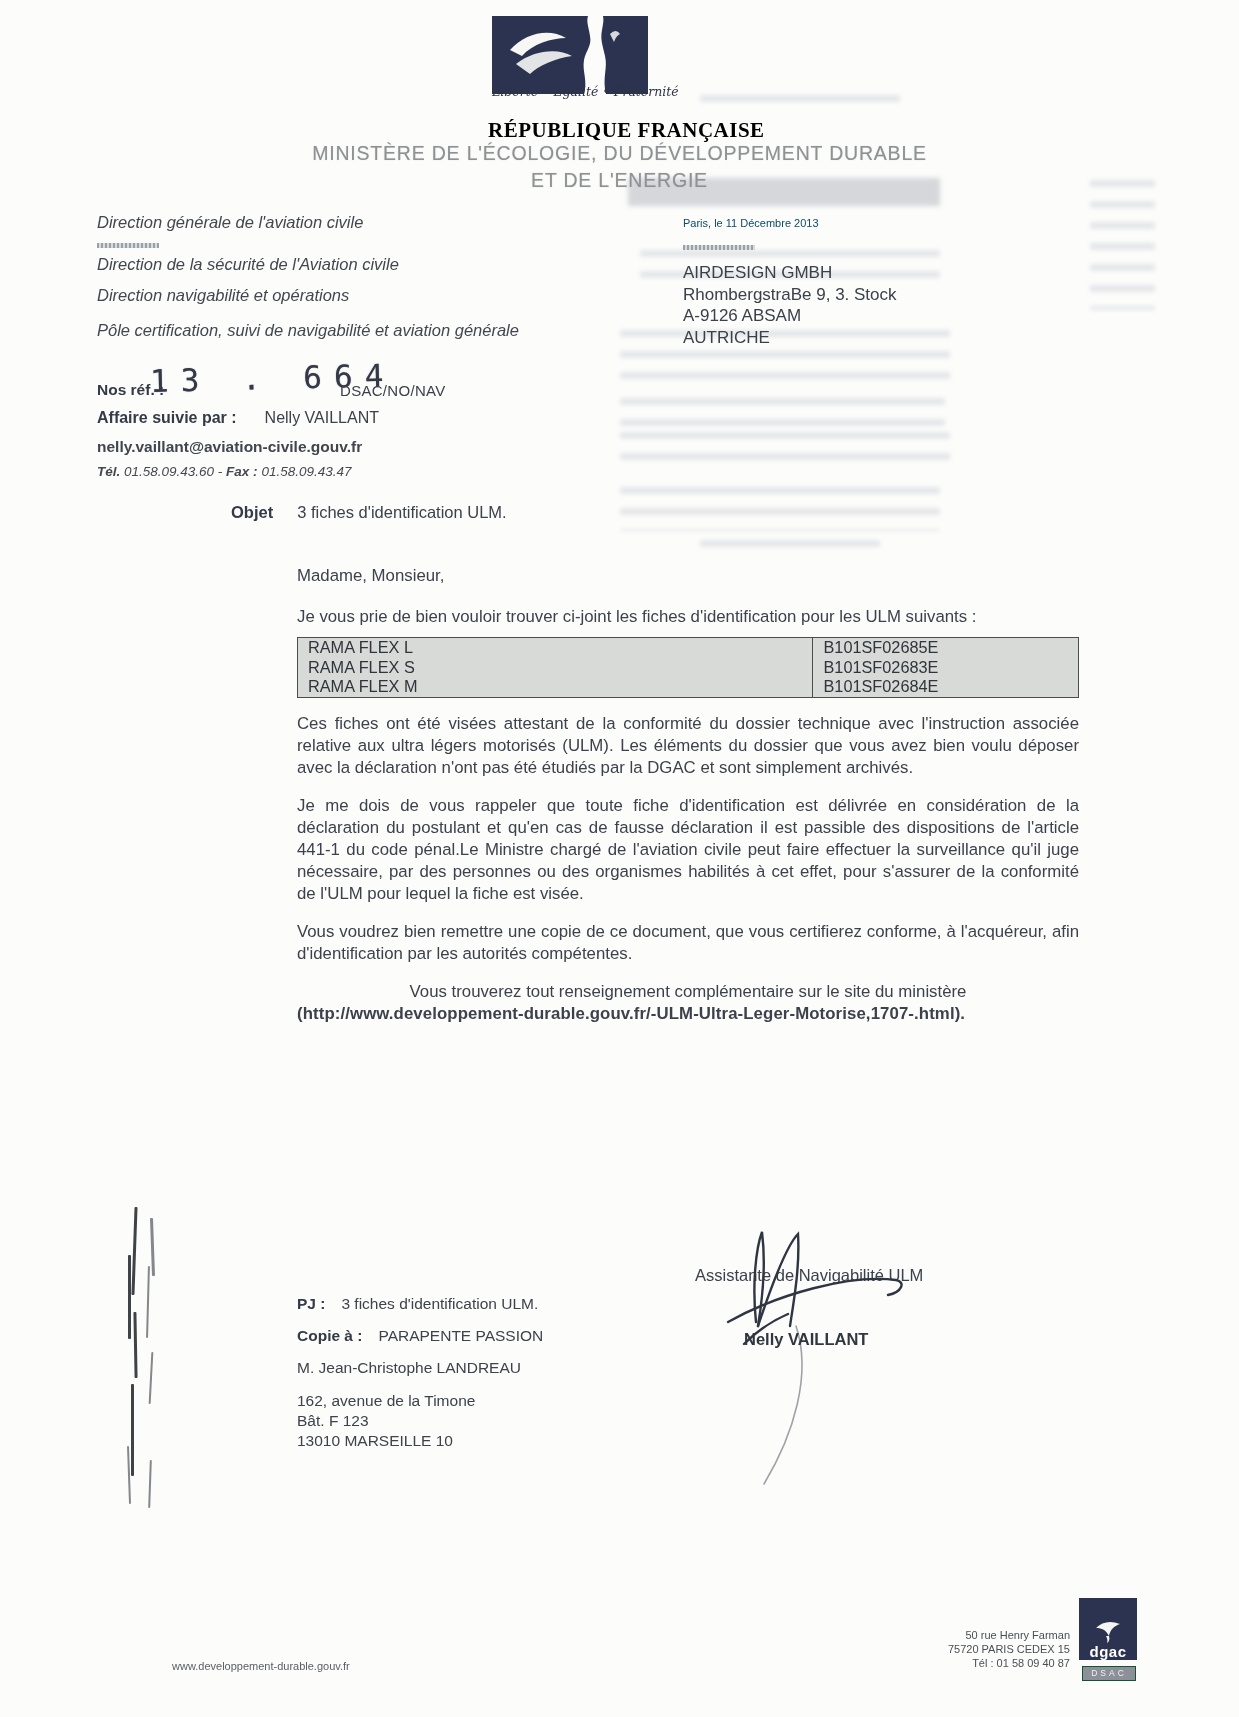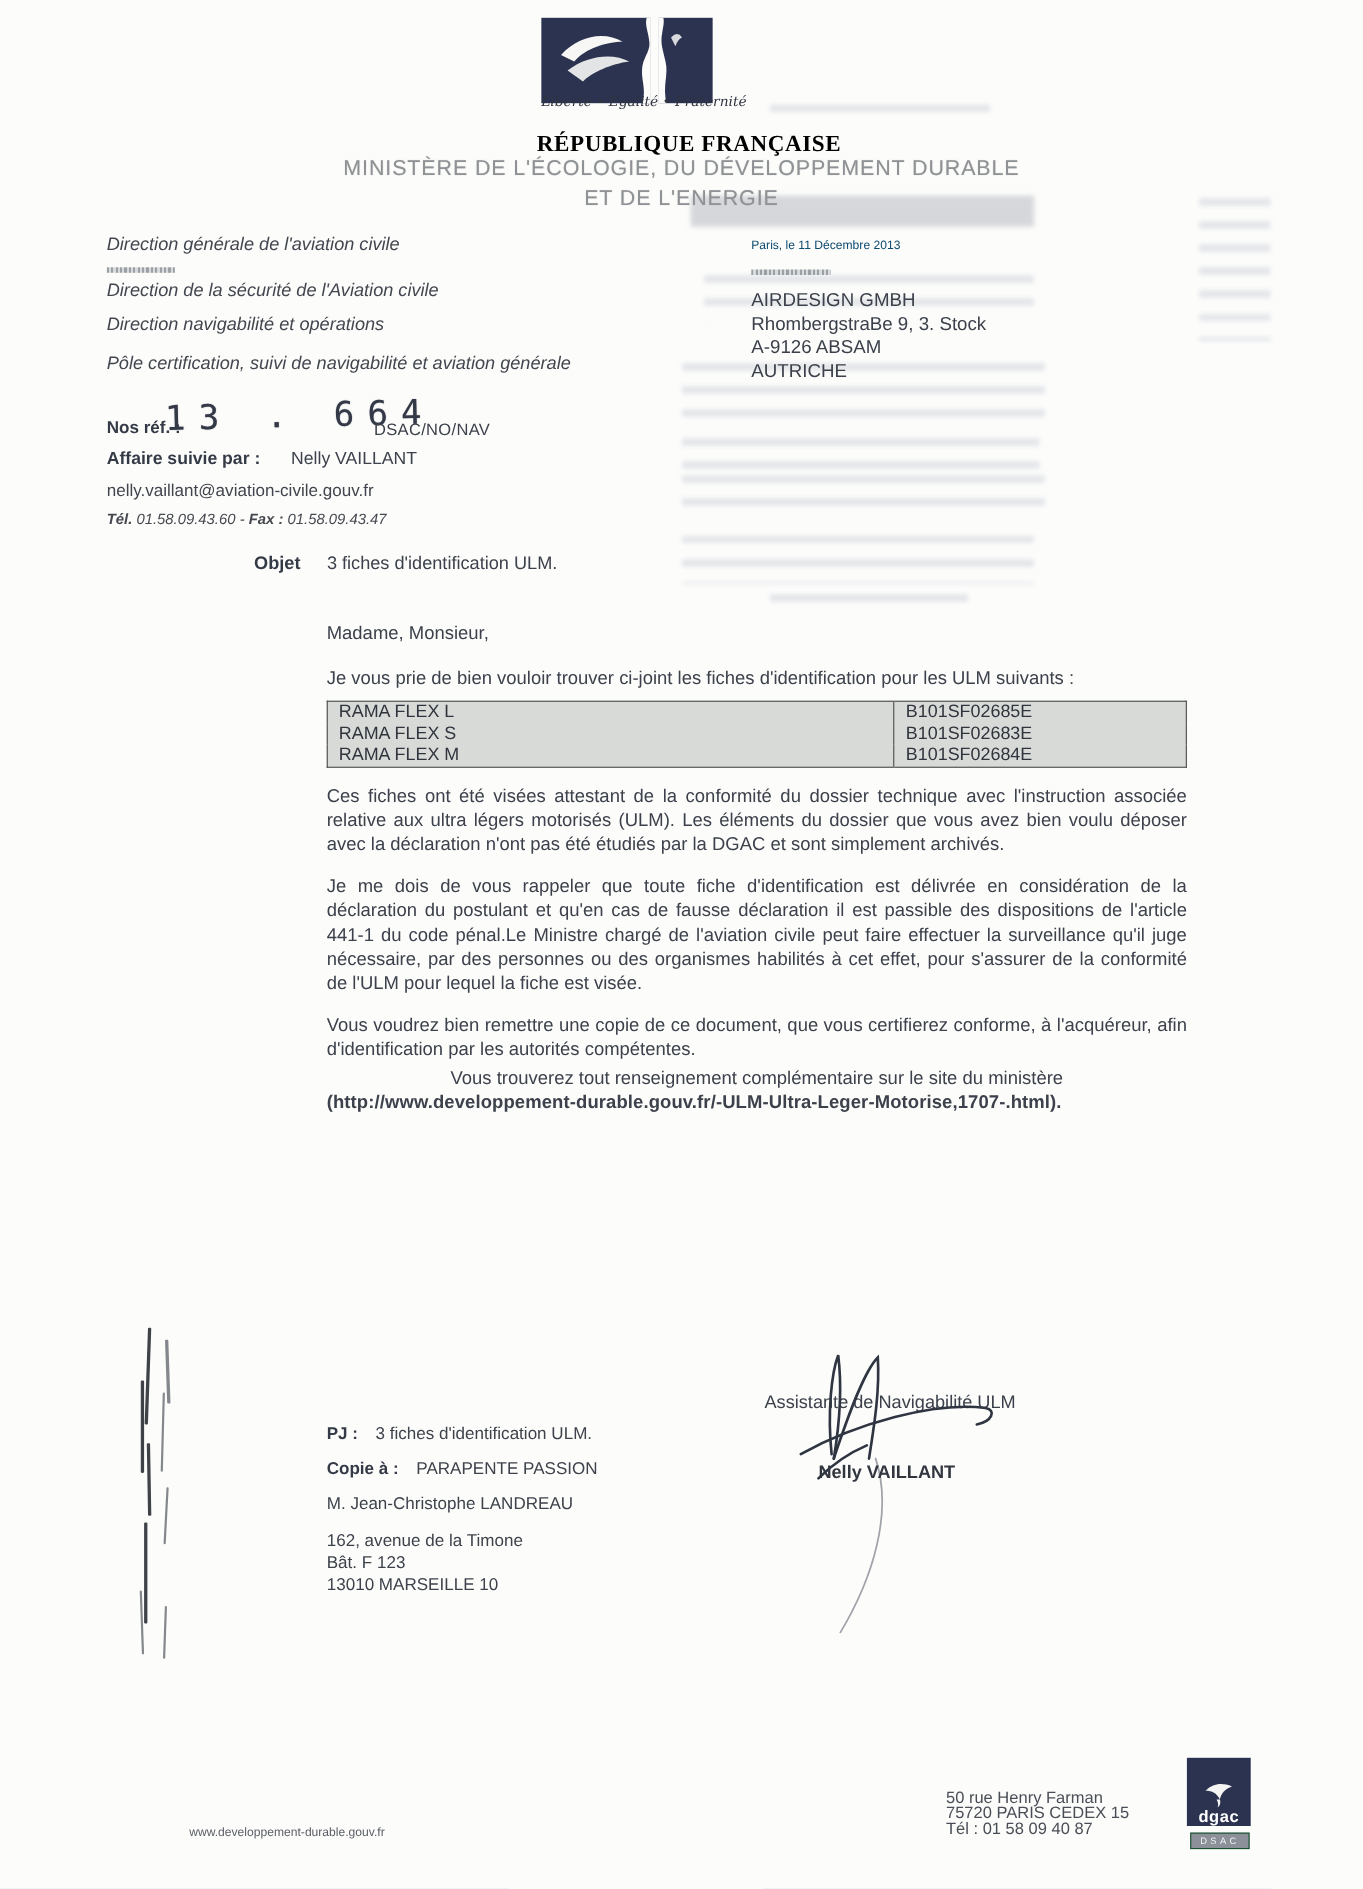--- a/index.html
+++ b/index.html
@@ -30,21 +30,21 @@
   
   .ref-label{left:97px; top:381px; font-weight:bold; font-size:15.5px; color:#33384296;}
   .ref-label, .aff-label{color:#343a46;}
   .ref-stamp{left:150px; top:360px; font-family:"DejaVu Sans Mono", monospace;
       font-size:31px; letter-spacing:12px; color:#343947; transform:rotate(-1.4deg);
       text-shadow:0 0 1px rgba(40,45,60,.6); white-space:nowrap;}
   .ref-code{left:340px; top:382px; font-size:15px; letter-spacing:0.3px; color:#3b404a;}
   .aff-row{left:97px; top:409px; font-size:16px; white-space:nowrap;}
   .aff-label{font-weight:bold;}
   .aff-name{margin-left:28px;}
-  .email{left:97px; top:438px; font-size:15.5px; color:#41454d;}
+  .email{left:97px; top:438px; font-size:15.5px; color:#41454d;font-weight:bold;}
   .telfax{left:97px; top:464px; font-size:13.5px; font-style:italic; color:#45484f; white-space:nowrap;}
   .telfax b{font-weight:bold;}
 
   
   .objet-row{left:231px; top:503px; font-size:16.5px; white-space:nowrap;}
   .objet-label{font-weight:bold; color:#343a46;}
   .objet-text{margin-left:24px;}
 
   
   .letter{left:297px; top:565px; width:782px; font-size:16.8px; line-height:22px; color:#3c414b;}
@@ -64,22 +64,22 @@
 
   
   .pj-block{left:297px; top:1295px; font-size:15.5px; color:#3d424b;}
   .pj-block .row{margin-bottom:14px; white-space:nowrap;}
   .pj-block b{color:#343a46;}
   .pj-block .gap{margin-left:16px;}
   .copy-addr{line-height:20px;}
 
   
   .footer-url{left:172px; top:1660px; font-size:11px; color:#5a5e66;}
-  .footer-addr{left:860px; top:1628px; width:210px; text-align:left;
-      font-size:15px; line-height:14px; color:#4a4e56;}
+  .footer-addr{left:860px; top:1628px; width:210px; text-align:right;
+      font-size:11px; line-height:14px; color:#4a4e56;}
   .dgac-box{left:1079px; top:1598px; width:58px; height:62px; background:#2c3350;
       display:flex; flex-direction:column; align-items:center; justify-content:flex-end;}
   .dgac-text{color:#fff; font-size:15px; font-weight:bold; line-height:16px; letter-spacing:0.5px;
       font-family:"Liberation Sans", sans-serif;}
   .dsac-bar{left:1082px; top:1666px; width:52px; height:13px; background:#8b9099;
       color:#f2f2f2; font-size:8.5px; letter-spacing:3px; text-align:center; line-height:13px;
       border:1px solid #14532d;}
 
   
   .ghost{background:repeating-linear-gradient(180deg, rgba(140,150,168,.38) 0 7px, rgba(0,0,0,0) 7px 21px);
@@ -169,21 +169,21 @@
       </tr>
       <tr>
         <td>RAMA FLEX M</td>
         <td class="code">B101SF02684E</td>
       </tr>
     </tbody>
       </table>
 
     <p>Ces fiches ont été visées attestant de la conformité du dossier technique avec l'instruction associée relative aux ultra légers motorisés (ULM). Les éléments du dossier que vous avez bien voulu déposer avec la déclaration n'ont pas été étudiés par la DGAC et sont simplement archivés.</p>
     <p>Je me dois de vous rappeler que toute fiche d'identification est délivrée en considération de la déclaration du postulant et qu'en cas de fausse déclaration il est passible des dispositions de l'article 441-1 du code pénal.Le Ministre chargé de l'aviation civile peut faire effectuer la surveillance qu'il juge nécessaire, par des personnes ou des organismes habilités à cet effet, pour s'assurer de la conformité de l'ULM pour lequel la fiche est visée.</p>
-    <p style="margin-bottom:4px;">Vous voudrez bien remettre une copie de ce document, que vous certifierez conforme, à l'acquéreur, afin d'identification par les autorités compétentes.</p>
+    <p style="margin-bottom:16px;">Vous voudrez bien remettre une copie de ce document, que vous certifierez conforme, à l'acquéreur, afin d'identification par les autorités compétentes.</p>
     <p style="margin-bottom:0; text-align:center;">Vous trouverez tout renseignement complémentaire sur le site du ministère</p>
     <p class="urlline" style="text-align:left;">(http://www.developpement-durable.gouv.fr/-ULM-Ultra-Leger-Motorise,1707-.html).</p>
   </div>
 
   <div class="abs sig-title">Assistante de Navigabilité ULM</div>
   <svg class="abs sig-svg" viewBox="0 0 250 275">
     <g fill="none" stroke="#2f3642" stroke-width="2.4" stroke-linecap="round">
       <path d="M56,100 C52,62 56,26 62,10 C66,42 62,80 58,104"></path>
       <path d="M58,104 C72,62 86,24 98,12 C100,44 94,78 90,104"></path>
       <path d="M28,100 C78,72 150,52 196,58 C206,60 202,70 188,73"></path>

